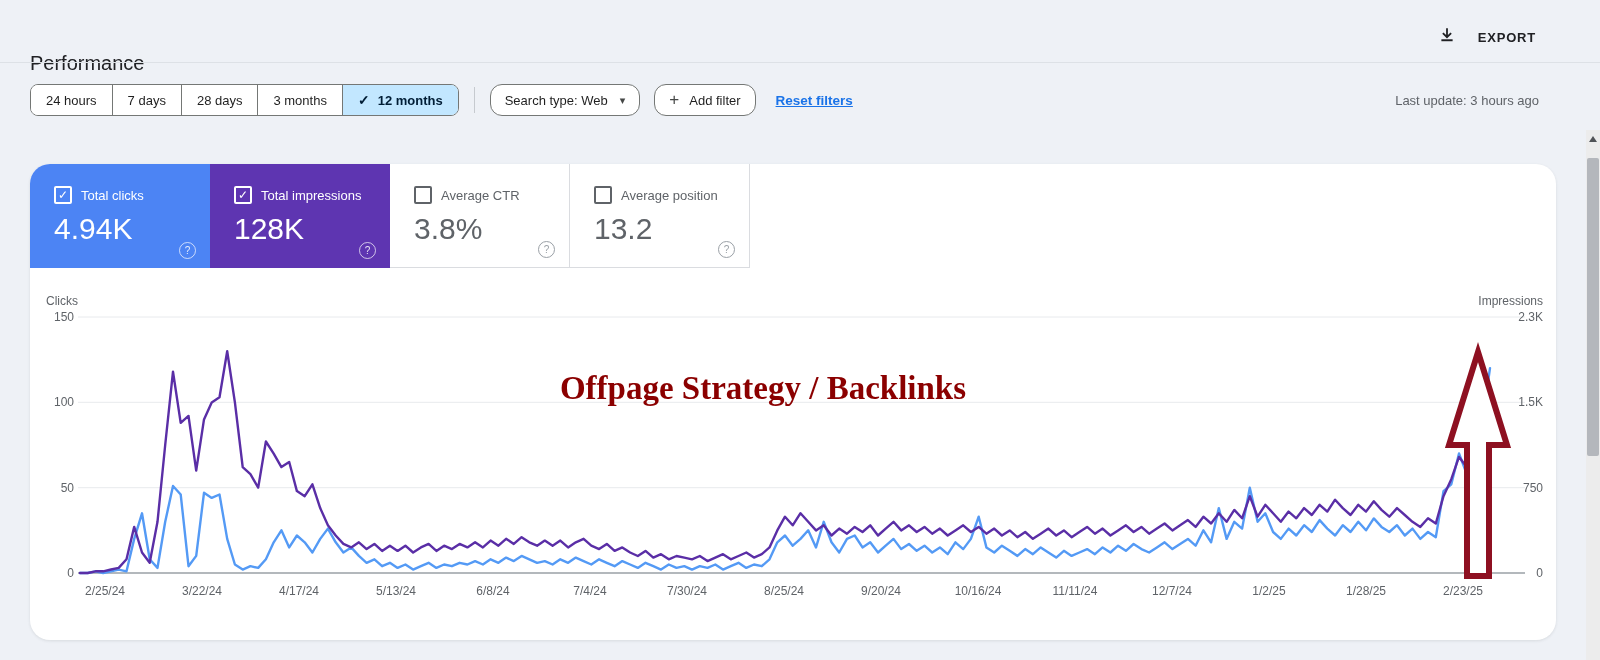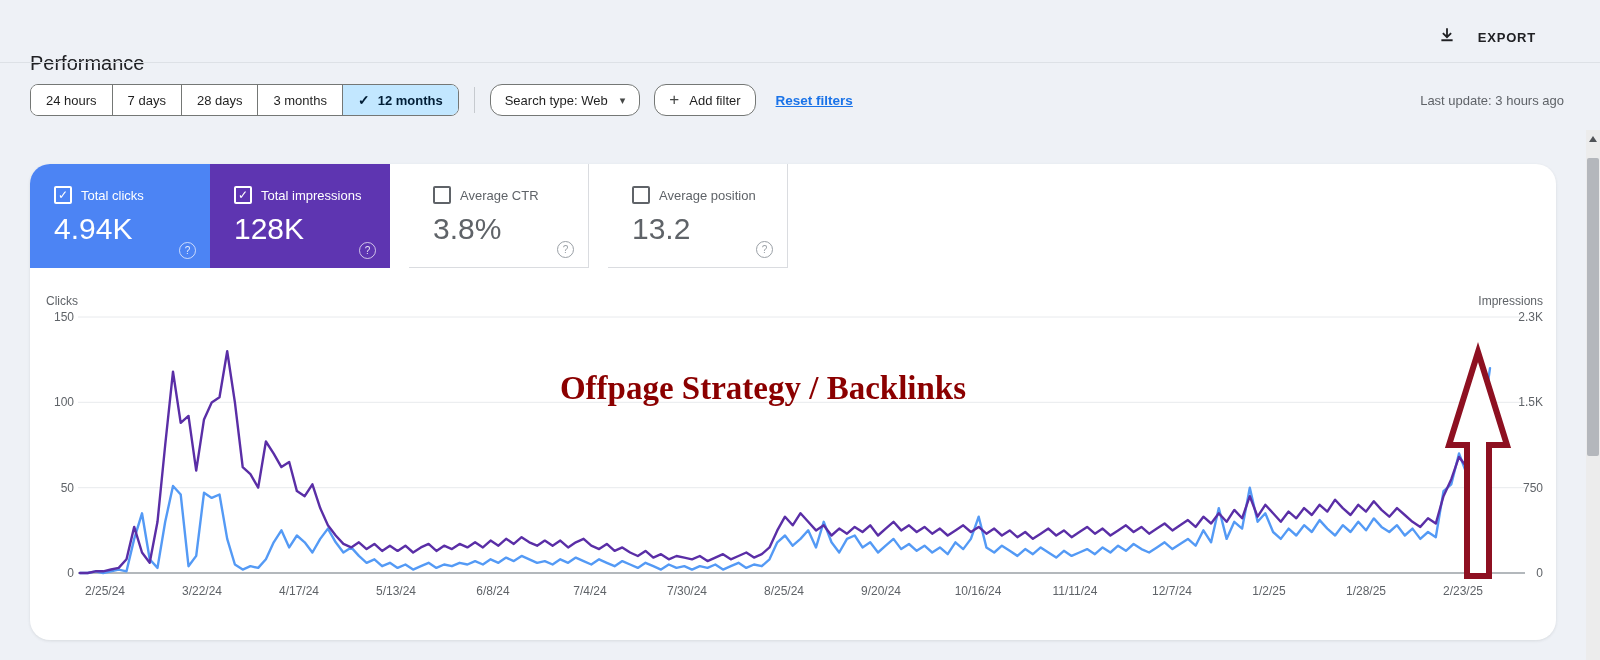--- a/index.html
+++ b/index.html
@@ -9,21 +9,21 @@
     font-family:"Liberation Sans", sans-serif;
     color:#202124;
   }
   
   .page-title{position:absolute;left:30px;top:24px;font-size:20px;color:#202124;margin-top:28px;}
   .export-btn{position:absolute;right:64px;top:26px;display:flex;align-items:center;gap:22px;cursor:pointer;}
   .export-btn .lbl{font-size:13px;font-weight:bold;letter-spacing:.8px;color:#202124;}
   .top-divider{position:absolute;left:0;top:62px;width:1600px;height:1px;background:#dde1e6;}
 
   
-  .filterbar{position:absolute;left:30px;top:84px;right:36px;height:32px;display:flex;align-items:center;}
+  .filterbar{position:absolute;left:30px;top:84px;right:61px;height:32px;display:flex;align-items:center;}
   .seg-group{display:flex;height:30px;border:1px solid #747775;border-radius:8px;overflow:hidden;background:#fff;}
   .seg-chip{display:flex;align-items:center;gap:8px;padding:0 15px;font-size:13px;color:#1f1f1f;
     border-left:1px solid #747775;cursor:pointer;white-space:nowrap;background:#fff;}
   .seg-chip:first-child{border-left:none;}
   .seg-chip.selected{background:#c2e7ff;color:#001d35;font-weight:bold;}
   .seg-chip .chk{font-size:14px;color:#001d35;}
   .v-sep{width:1px;height:26px;background:#c6cacf;margin:0 15px;}
   .pill{display:flex;align-items:center;height:30px;border:1px solid #747775;border-radius:12px;
     padding:0 14px;font-size:13px;color:#1f1f1f;background:#fff;cursor:pointer;white-space:nowrap;}
   .pill .caret{margin-left:12px;font-size:11px;color:#454746;}
@@ -32,21 +32,21 @@
   .reset-link{margin-left:20px;font-size:13.5px;font-weight:bold;color:#1a73e8;cursor:pointer;text-decoration:underline;}
   .last-update{margin-left:auto;font-size:13px;color:#5f6368;}
 
   
   .card{position:absolute;left:30px;top:164px;width:1526px;height:476px;background:#fff;
     border-radius:20px;box-shadow:0 1px 3px rgba(60,64,67,.12);}
   .tiles{position:absolute;left:0;top:0;display:flex;}
   .tile{width:180px;height:104px;position:relative;cursor:pointer;box-sizing:border-box;}
   .tile.c0{background:#4c84f4;border-top-left-radius:20px;}
   .tile.c1{background:#5e35b1;}
-  .tile.white{background:#fff;border-right:1px solid #dadce0;border-bottom:1px solid #dadce0;margin-left:19px;}
+  .tile.white{background:#fff;border-right:1px solid #dadce0;border-bottom:1px solid #dadce0;}
   .tile .labelrow{position:absolute;left:24px;top:22px;display:flex;align-items:center;gap:9px;}
   .tile .cbox{width:14px;height:14px;border:2px solid #fff;border-radius:2px;display:flex;
     align-items:center;justify-content:center;font-size:12px;color:#fff;line-height:1;}
   .tile.white .cbox{border-color:#5f6368;color:transparent;}
   .tile .tlabel{font-size:13px;color:#fff;white-space:nowrap;}
   .tile.white .tlabel{color:#5f6368;}
   .tile .tvalue{position:absolute;left:24px;top:48px;font-size:30px;color:#fff;}
   .tile.white .tvalue{color:#5f6368;}
   .tile .help{position:absolute;right:14px;bottom:9px;width:15px;height:15px;border-radius:50%;
     border:1px solid rgba(255,255,255,.7);color:rgba(255,255,255,.85);font-size:10px;display:flex;

